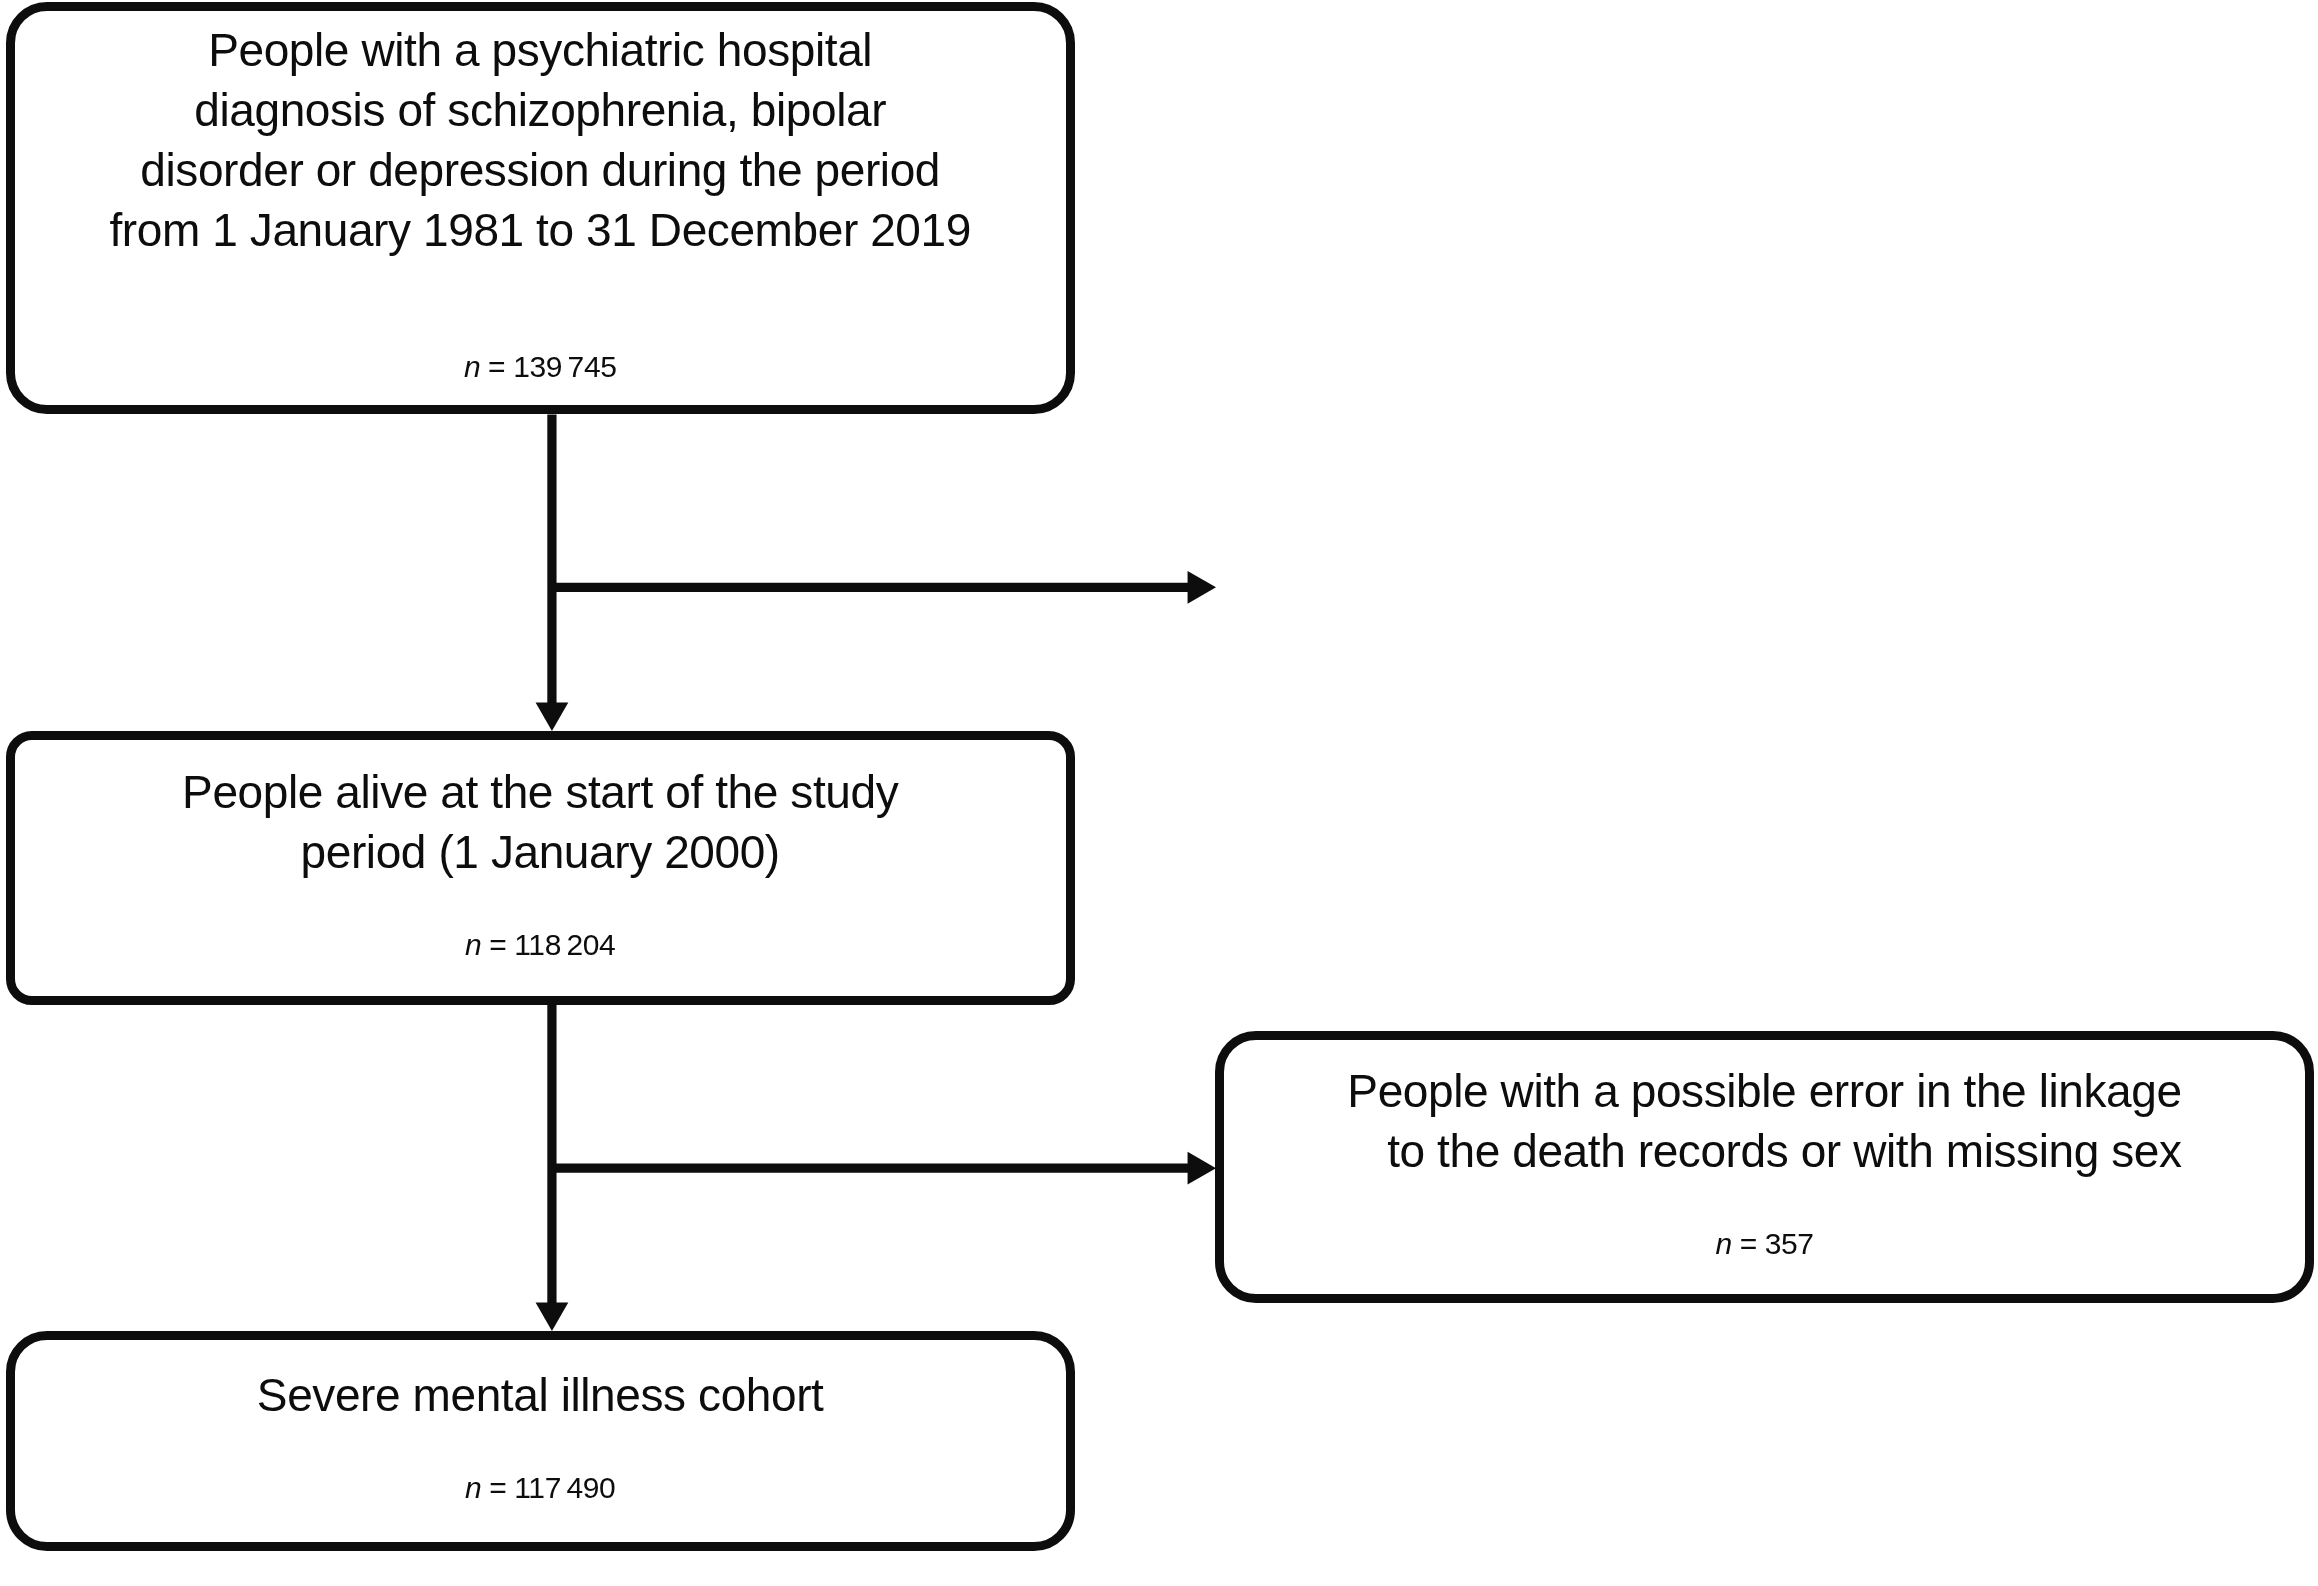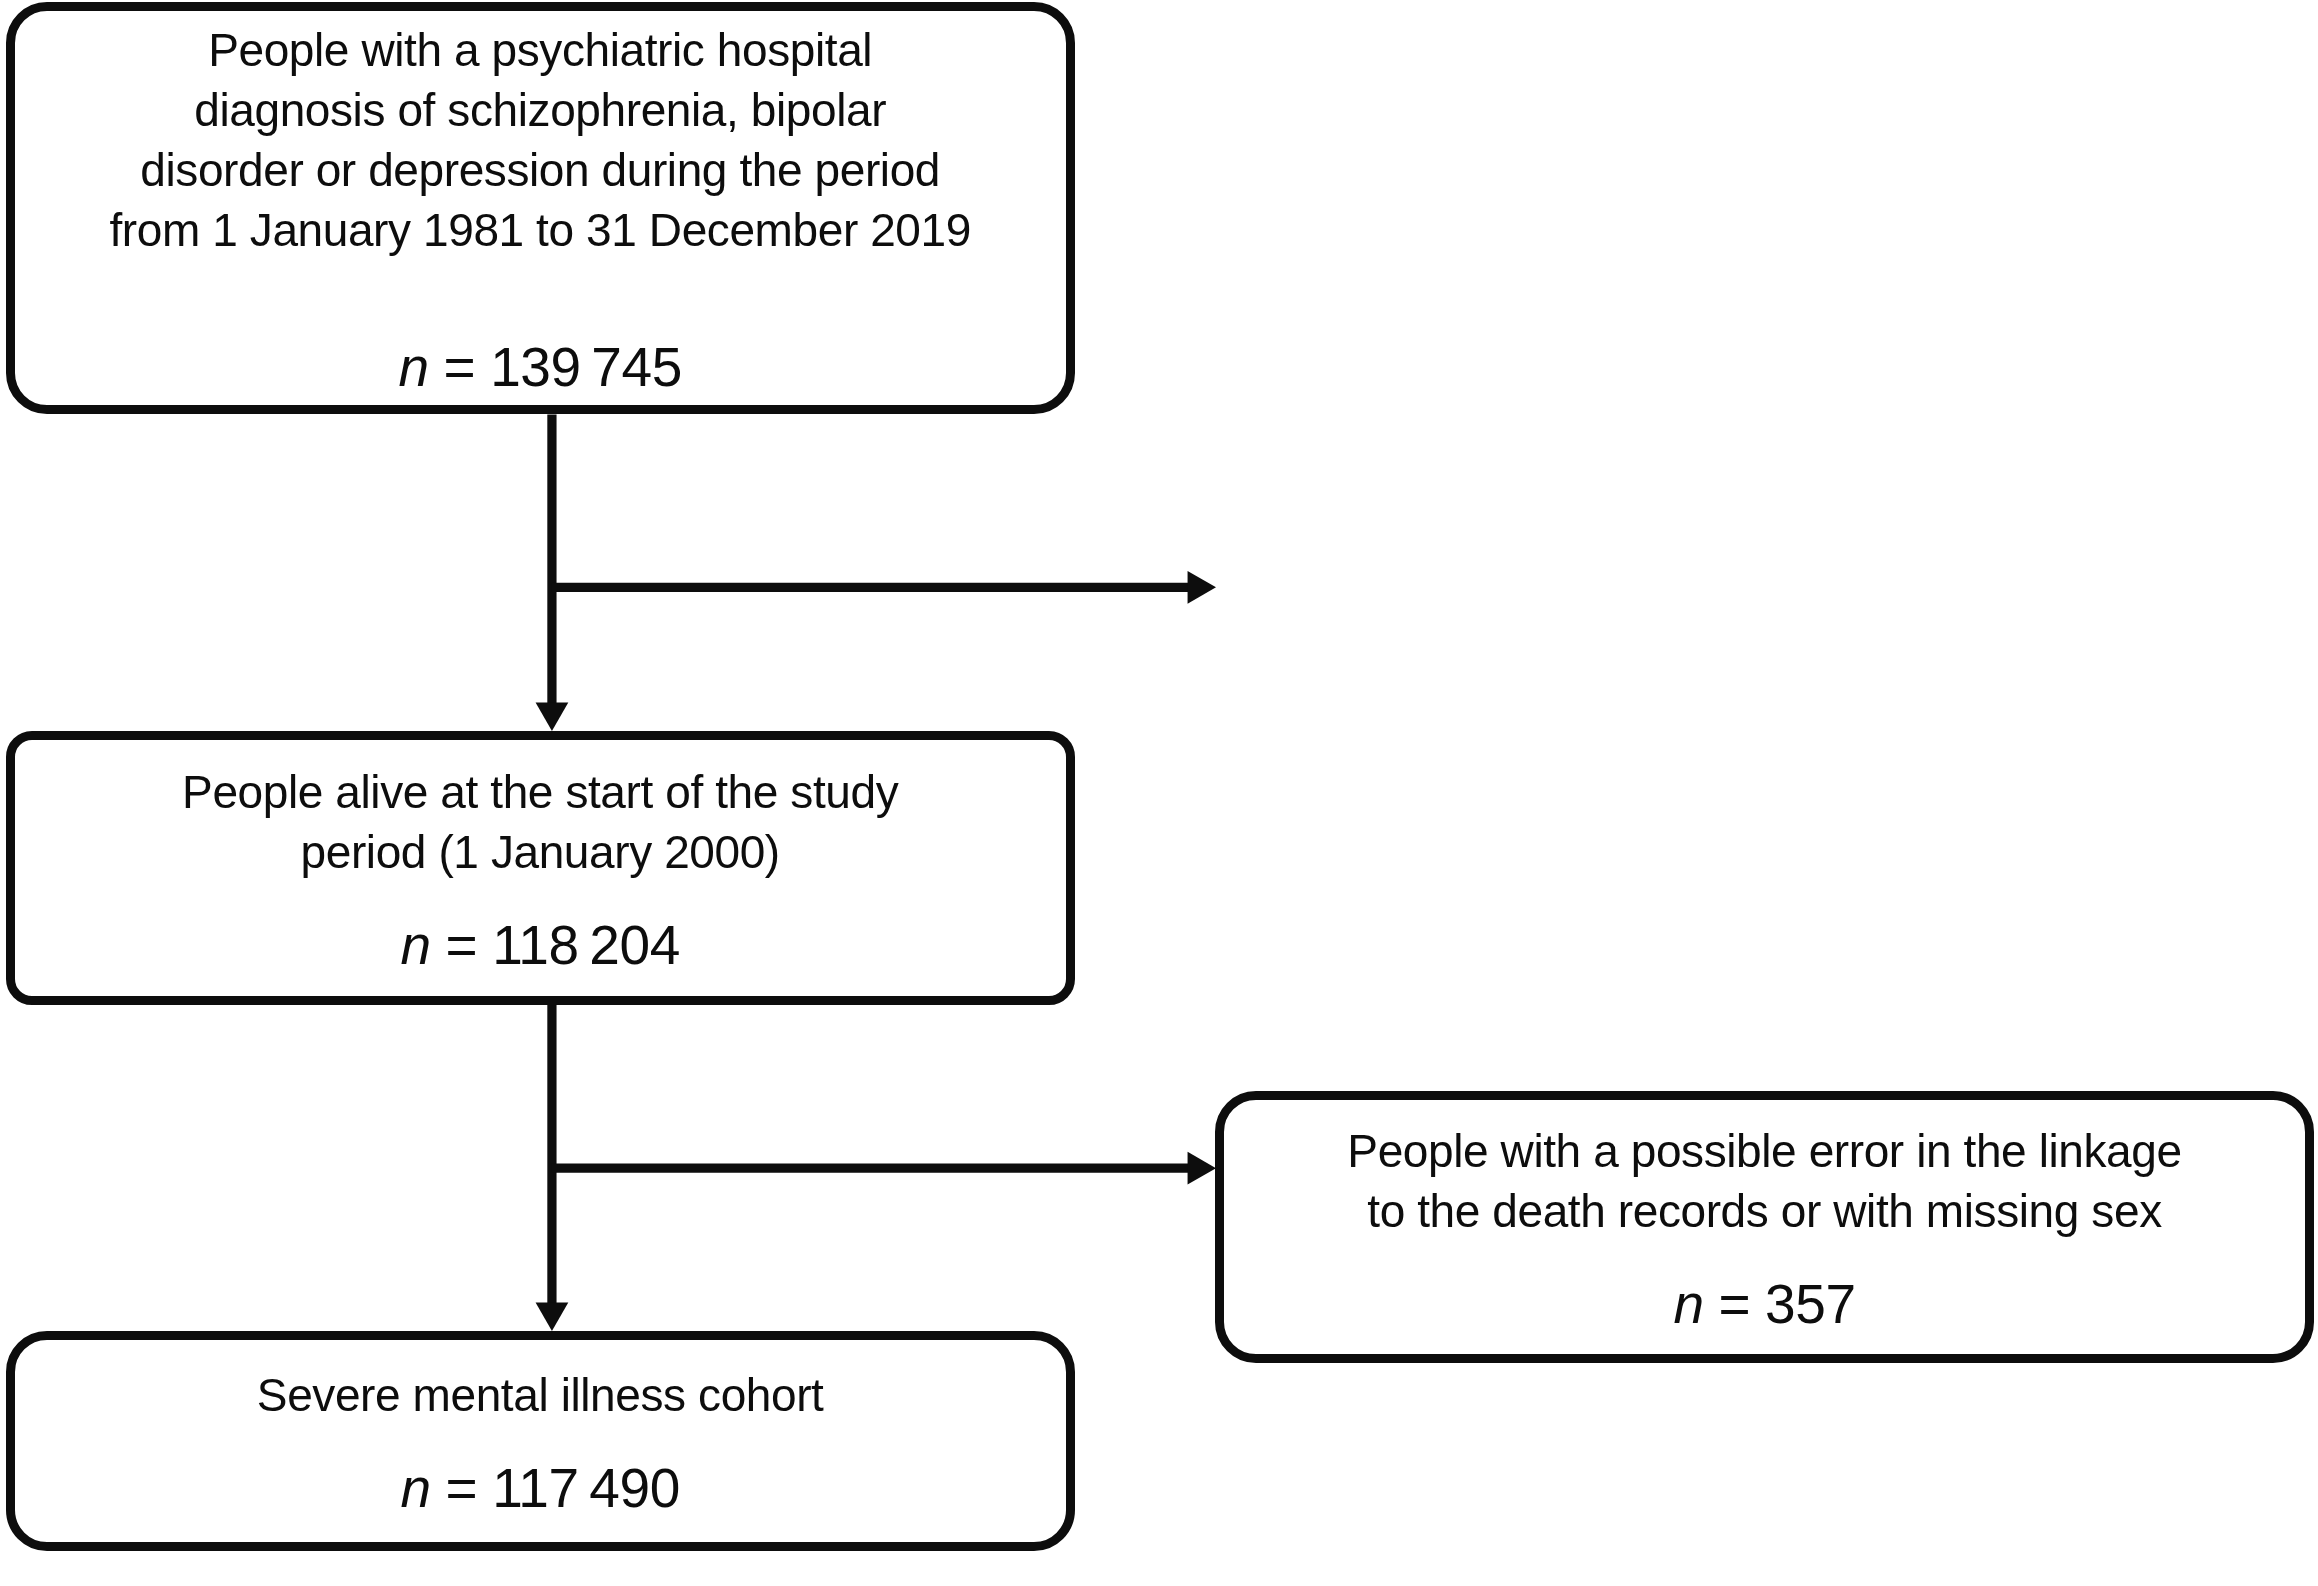--- a/index.html
+++ b/index.html
@@ -35,31 +35,31 @@
     padding: 7.1px 36px;
     color: var(--ink);
   }
   .box-text {
     font-size: 46px;
     line-height: 60px;
     letter-spacing: -0.4px;
     white-space: pre-line;
   }
   .n-line {
-    font-size: 55px;
+    font-size: 30px;
     line-height: 60px;
     margin-top: 33px;
     white-space: pre-wrap;
     letter-spacing: -0.4px;
   }
   .n-line i { font-style: italic; }
   #box-source { left: 5.7px;    top: 2.1px;    width: 1069px; height: 412px; gap: 44px; }
   #box-died   { left: 1215px; top: 447px;  width: 1099px; height: 272px; }
   #box-alive  { left: 5.7px;    top: 731px; width: 1069px; height: 274px; border-radius: 26px; }
-  #box-error  { left: 1215px; top: 1091px; width: 1099px; height: 272px; }
+  #box-error  { left: 1215px; top: 1031px; width: 1099px; height: 272px; text-align: right; }
   #box-cohort { left: 5.7px;    top: 1331px; width: 1069px; height: 220px; }
 </style>
 </head>
 <body>
 
 <div id="canvas">
 
   <svg id="arrow-layer" viewBox="0 0 3261 2232" aria-hidden="true">
     <g>
       <line x1="776" y1="583" x2="776" y2="992"></line>

